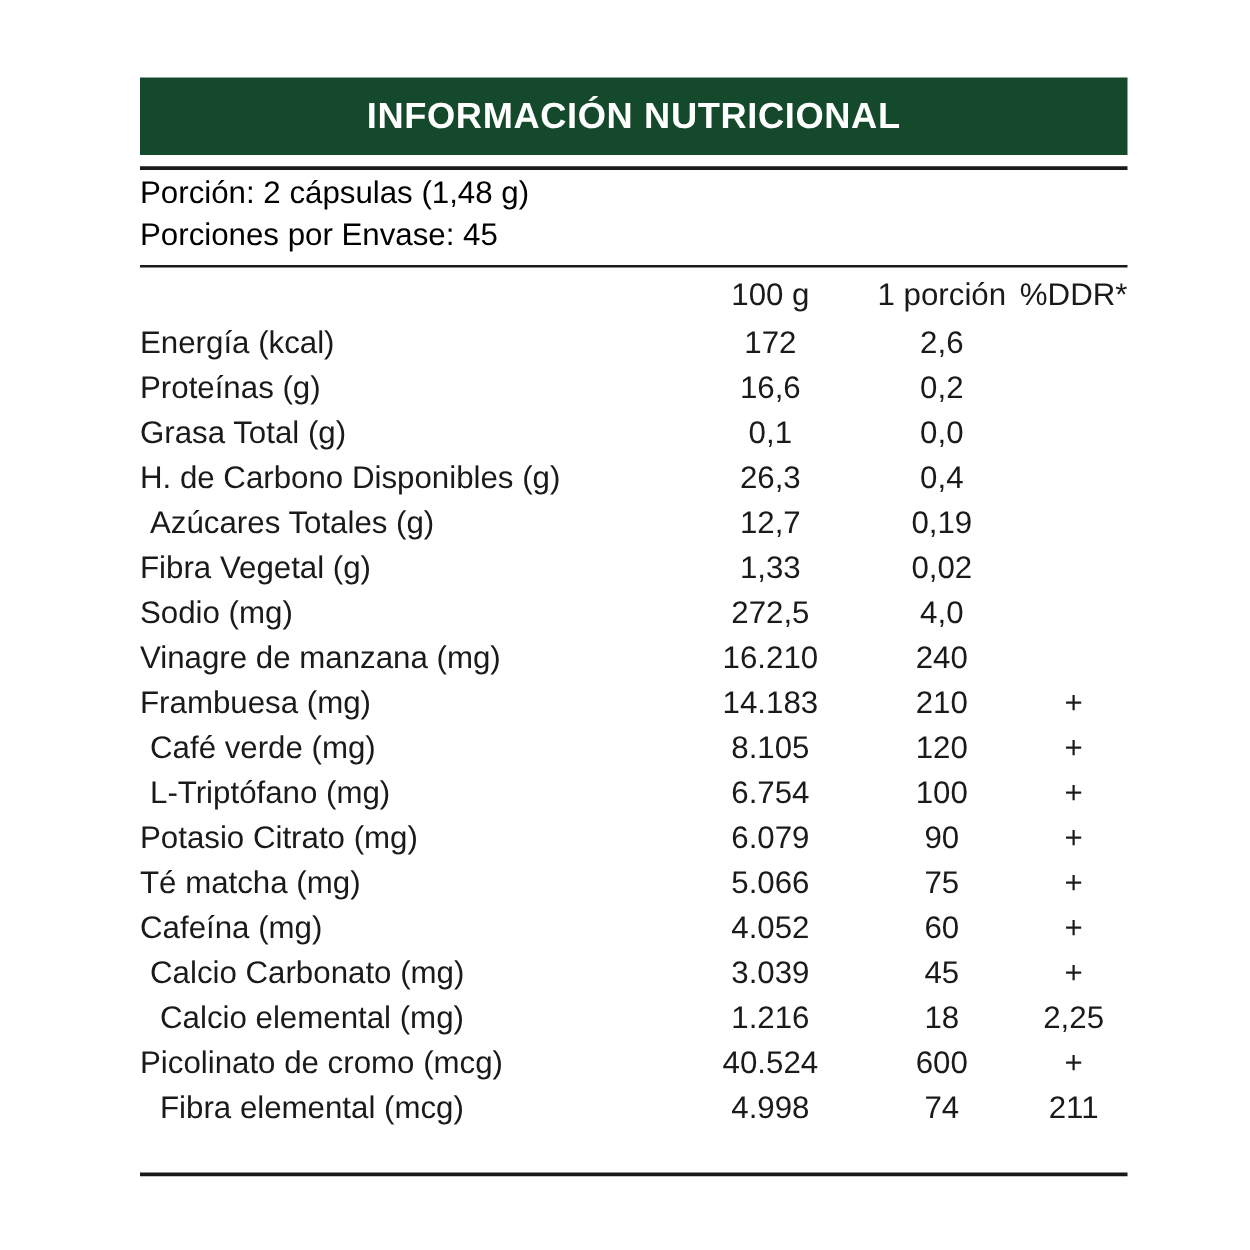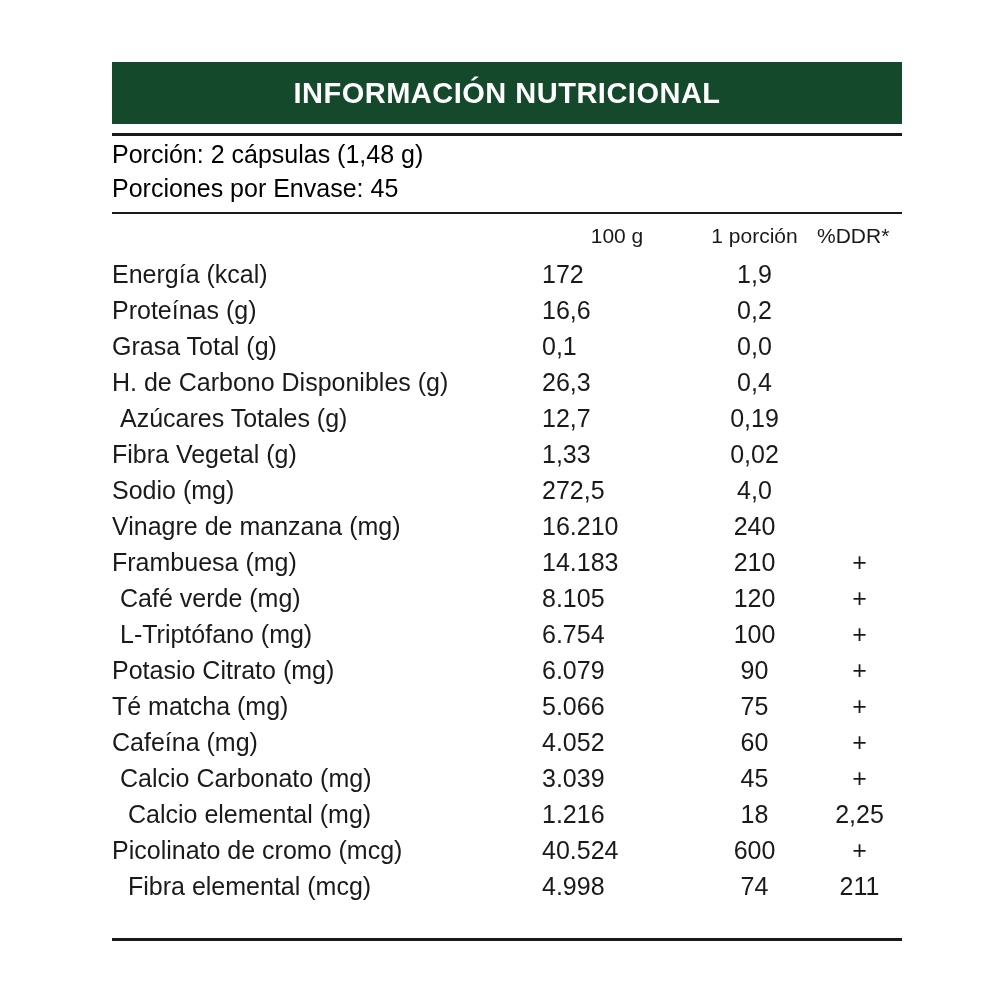--- a/index.html
+++ b/index.html
@@ -83,35 +83,35 @@
   }
   table.nutri th, table.nutri td {
     padding: 0;
     font-weight: normal;
     font-size: 25px;
     color: #1a1a1a;
     line-height: 36px;
     vertical-align: baseline;
   }
   table.nutri th {
-    font-size: 21px;
+    font-size: 25px;
     padding-bottom: 2px;
   }
   col.c-name { width: 430px; }
   col.c-100  { width: 150px; }
   col.c-por  { width: 125px; }
   col.c-ddr  { width: 85px; }
 
   .th-name { text-align: left; }
   .th-100  { text-align: center; }
   .th-por  { text-align: center; }
   .th-ddr  { text-align: left; font-size: 22px; }
 
   .cell-name { text-align: left; white-space: nowrap; }
-  .cell-100  { text-align: left; margin-top: 48px; }
+  .cell-100  { text-align: center; margin-top: 48px; }
   .cell-por  { text-align: center; }
   .cell-ddr  { text-align: center; }
 
   .indent-1 .cell-name { padding-left: 8px; }
   .indent-2 .cell-name { padding-left: 16px; }
 </style>
 </head>
 <body>
 
 <div class="panel">
@@ -141,21 +141,21 @@
         <th class="th-name"></th>
         <th class="th-100">100 g</th>
         <th class="th-por">1 porción</th>
         <th class="th-ddr">%DDR*</th>
       </tr>
     </thead>
     <tbody>
         <tr class="indent-0">
           <td class="cell-name">Energía (kcal)</td>
           <td class="cell-100">172</td>
-          <td class="cell-por">1,9</td>
+          <td class="cell-por">2,6</td>
           <td class="cell-ddr"></td>
         </tr>
         <tr class="indent-0">
           <td class="cell-name">Proteínas (g)</td>
           <td class="cell-100">16,6</td>
           <td class="cell-por">0,2</td>
           <td class="cell-ddr"></td>
         </tr>
         <tr class="indent-0">
           <td class="cell-name">Grasa Total (g)</td>

